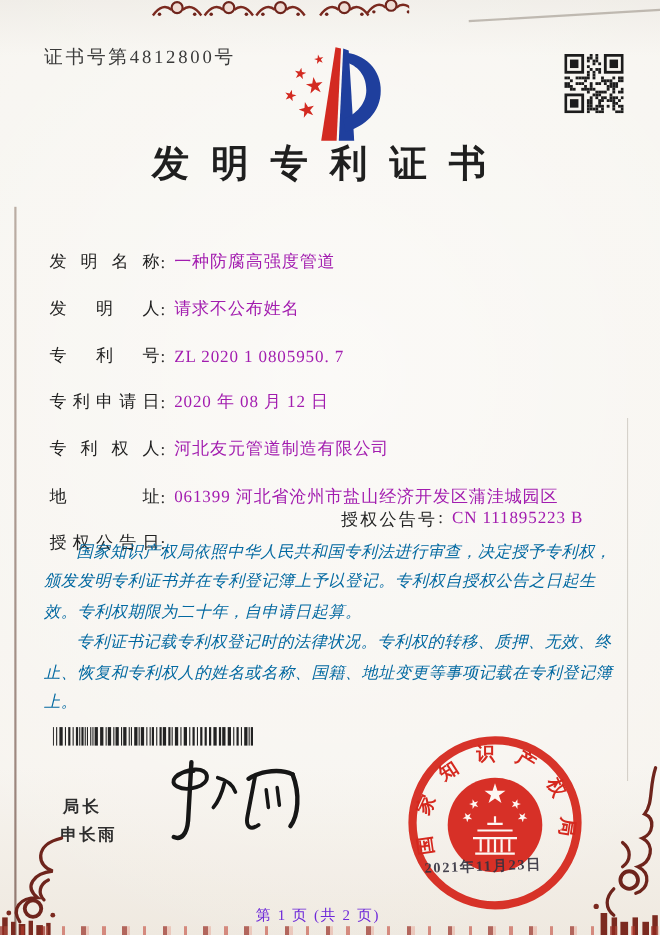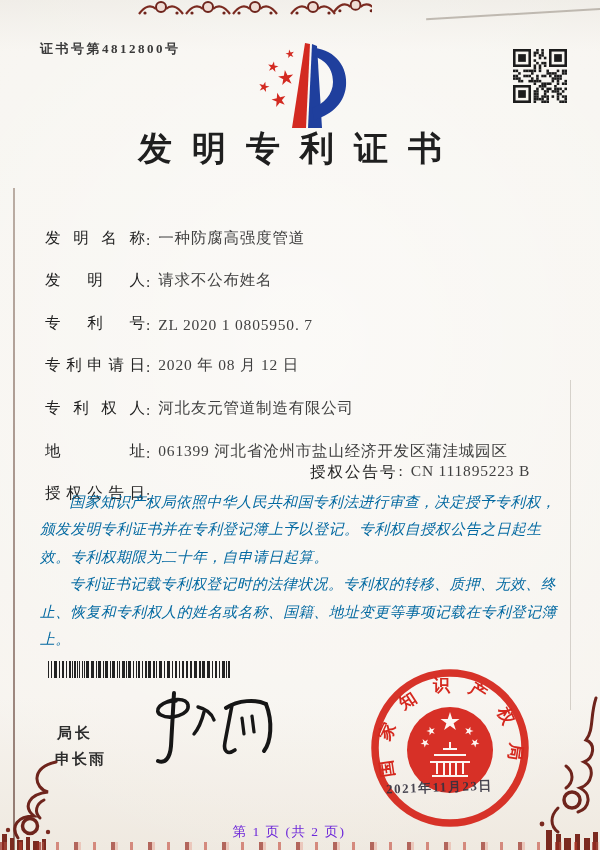--- a/index.html
+++ b/index.html
@@ -6,32 +6,32 @@
   body{
     width:600px;height:850px;position:relative;overflow:hidden;
     background:
       radial-gradient(120% 90% at 50% 40%, rgba(255,255,255,.5), rgba(0,0,0,0) 70%),
       linear-gradient(180deg,#efece6 0%,#f7f5f0 6%,#f7f4ef 82%,#efe9e0 100%);
     font-family:"Liberation Serif","DejaVu Serif",serif;
     color:#2a2a2a;
   }
   .abs{position:absolute;}
   
-  .cert-no{left:40px;top:40px;font-size:13px;letter-spacing:2.5px;color:#3a3a3a;font-weight:bold;}
+  .cert-no{left:40px;top:40px;font-size:17px;letter-spacing:2.5px;color:#3a3a3a;}
   .qr{left:513px;top:49px;width:54px;height:54px;}
   .logo{left:256px;top:40px;width:96px;height:92px;}
   .title{left:0;top:126px;width:600px;text-align:center;font-size:34px;font-weight:600;
          letter-spacing:20px;margin-right:-20px;color:#1f1f1f;}
   
   .fields{left:45px;top:206px;width:535px;}
   .frow{height:42.6px;display:flex;align-items:flex-end;font-size:15.5px;position:relative;}
   .flabel{display:inline-block;width:100px;text-align:justify;text-align-last:justify;
           color:#222;flex:0 0 100px;}
   .fcolon{margin:0 8px 0 1px;}
-  .fvalue{letter-spacing:.8px;color:#404040;}
+  .fvalue{letter-spacing:.8px;color:#a21caf;}
   .grant-group{position:absolute;left:265px;top:0;display:flex;}
   .grant-group .flabel{width:auto;flex:0 0 auto;letter-spacing:2px;text-align:left;text-align-last:auto;}
   
   .legal{left:40px;top:489px;width:524px;font-size:14.8px;line-height:27.4px;
          font-style:italic;letter-spacing:.4px;color:#0369a1;}
   .legal p{margin:0;text-indent:2em;}
   
   .barcode{left:48px;top:661px;width:186px;height:17px;}
   .director-title{left:57px;top:724px;font-family:"Liberation Sans","DejaVu Sans",sans-serif;
         font-weight:700;font-size:15px;color:#2e2e2e;letter-spacing:3px;}

